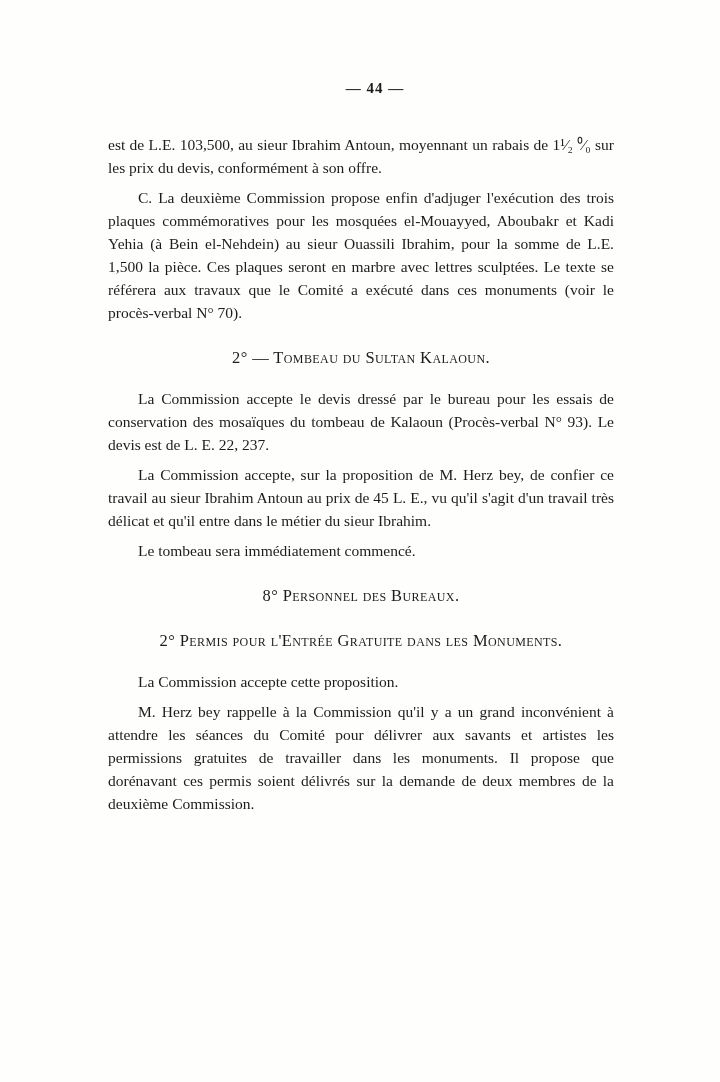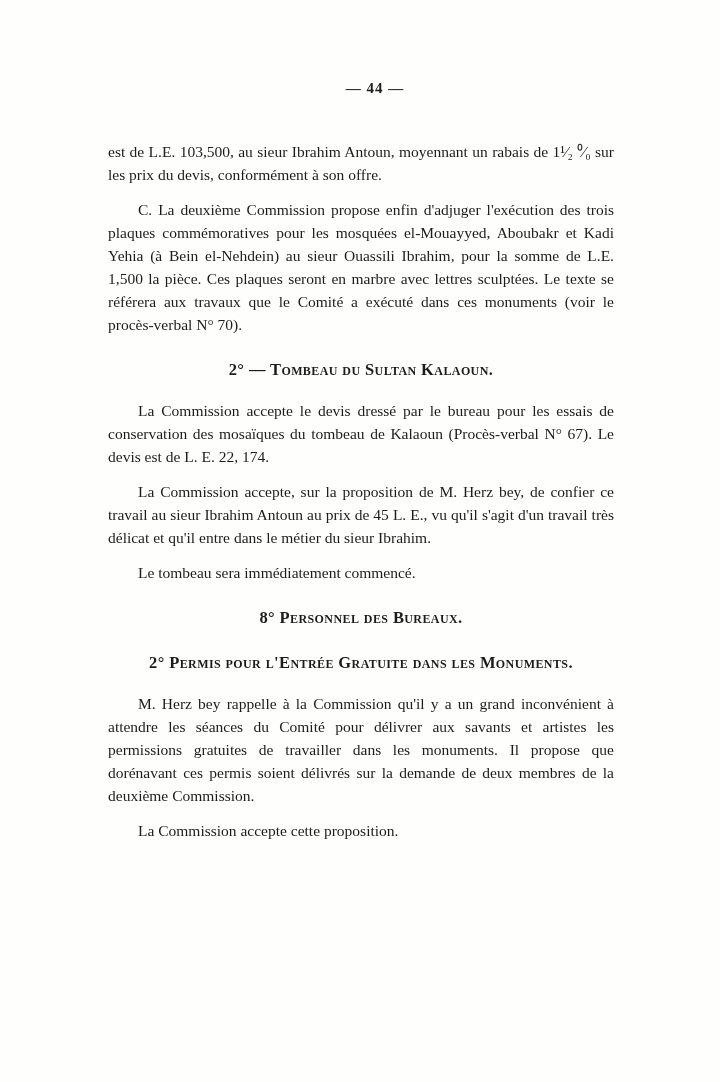--- a/index.html
+++ b/index.html
@@ -35,29 +35,29 @@
     position: absolute;
     top: 128px;
     left: 108px;
     width: 506px;
     font-size: 15.5px;
     line-height: 23px;
     text-align: justify;
     text-rendering: optimizeLegibility;
   }
   .body-text p {
-    margin: 12px 0 7px 0;
+    margin: 5px 0 7px 0;
     text-indent: 30px;
   }
   .body-text p.noindent {
     text-indent: 0;
   }
   .body-text h2.section-heading {
     font-variant: small-caps;
-    font-weight: bold;
+    font-weight: normal;
     font-size: 16.5px;
     text-align: center;
     letter-spacing: 0.4px;
     margin: 22px 0 18px 0;
     text-indent: 0;
   }
 </style>
 </head>
 <body>
 
@@ -66,30 +66,30 @@
   <div class="page-number">— 44 —</div>
 
   <div class="body-text">
 
     <p class="noindent">est de L.E. 103,500, au sieur Ibrahim Antoun, moyennant un rabais de 1¹⁄₂ ⁰⁄₀ sur les prix du devis, conformément à son offre.</p>
 
     <p>C. La deuxième Commission propose enfin d'adjuger l'exécution des trois plaques commémoratives pour les mosquées el-Mouayyed, Aboubakr et Kadi Yehia (à Bein el-Nehdein) au sieur Ouassili Ibrahim, pour la somme de L.E. 1,500 la pièce. Ces plaques seront en marbre avec lettres sculptées. Le texte se référera aux travaux que le Comité a exécuté dans ces monuments (voir le procès-verbal N° 70).</p>
 
     <h2 class="section-heading">2° — Tombeau du Sultan Kalaoun.</h2>
 
-    <p>La Commission accepte le devis dressé par le bureau pour les essais de conservation des mosaïques du tombeau de Kalaoun (Procès-verbal N° 67). Le devis est de L. E. 22, 174.</p>
+    <p>La Commission accepte le devis dressé par le bureau pour les essais de conservation des mosaïques du tombeau de Kalaoun (Procès-verbal N° 93). Le devis est de L. E. 22, 237.</p>
 
     <p>La Commission accepte, sur la proposition de M. Herz bey, de confier ce travail au sieur Ibrahim Antoun au prix de 45 L. E., vu qu'il s'agit d'un travail très délicat et qu'il entre dans le métier du sieur Ibrahim.</p>
 
     <p>Le tombeau sera immédiatement commencé.</p>
 
     <h2 class="section-heading">8° Personnel des Bureaux.</h2>
 
 
     <h2 class="section-heading">2° Permis pour l'Entrée Gratuite dans les Monuments.</h2>
 
+    <p>La Commission accepte cette proposition.</p>
+
     <p>M. Herz bey rappelle à la Commission qu'il y a un grand inconvénient à attendre les séances du Comité pour délivrer aux savants et artistes les permissions gratuites de travailler dans les monuments. Il propose que dorénavant ces permis soient délivrés sur la demande de deux membres de la deuxième Commission.</p>
-
-    <p>La Commission accepte cette proposition.</p>
 
   </div>
 
 </div>
 
 </body></html>

